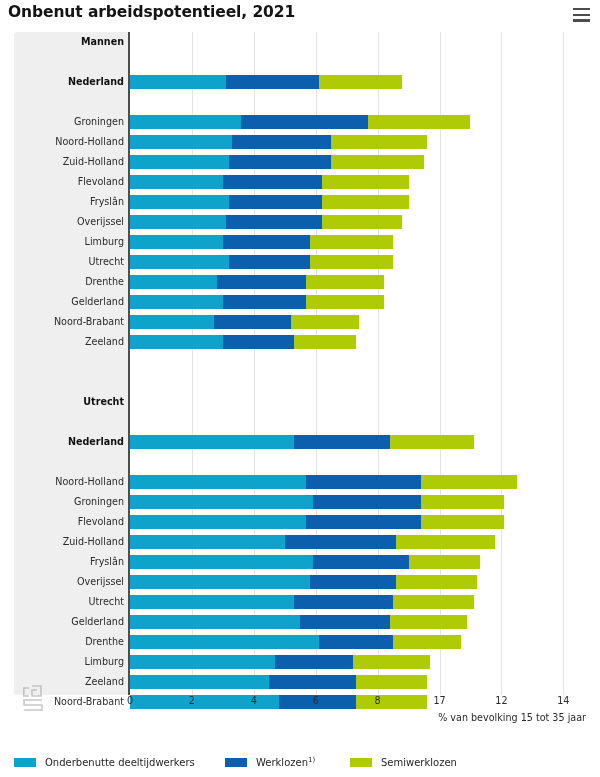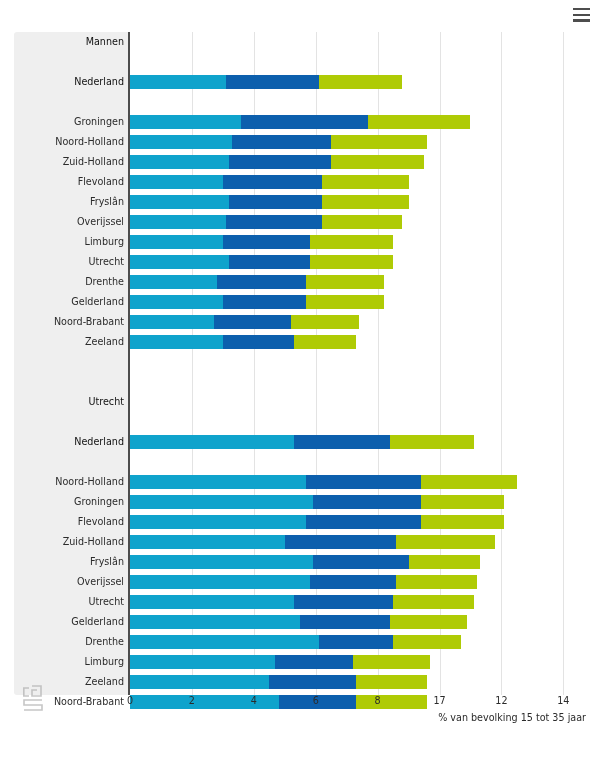--- a/index.html
+++ b/index.html
@@ -59,21 +59,21 @@
   
   .row {
     position: absolute; left: 0; height: 20px; width: 600px;
   }
   .row-label {
     position: absolute; left: 14px; width: 110px;
     text-align: right; font-size: 9.6px; line-height: 20px;
     color: #2b2b2b; white-space: nowrap;
   }
   .row.group .row-label,
-  .row.total .row-label { font-weight: 400; color: #111; }
+  .row.total .row-label { font-weight: 700; color: #111; }
 
   .bar { position: absolute; left: 130px; top: 3px; height: 14px; }
   .seg { position: absolute; top: 0; height: 14px; }
   .seg.s0 { background: #0fa3cc; }
   .seg.s1 { background: #0c5fad; }
   .seg.s2 { background: #afcb05; }
 
   
   .xaxis { position: absolute; left: 0; top: 695px; width: 600px; height: 30px; }
   .xaxis .tick {
@@ -104,20 +104,21 @@
   }
   .legend-text { font-size: 10px; color: #1f1f1f; }
   .legend-text sup { font-size: 7px; }
 </style>
 </head>
 <body>
 
 <div id="root">
 
   <div class="header">
+    <div class="chart-title">Onbenut arbeidspotentieel, 2021</div>
     <div class="menu-icon">
       <span></span>
       <span></span>
       <span></span>
     </div>
   </div>
 
   <div class="plot">
     <div class="label-band"></div>
     <div class="axis-band" id="gridlines">
@@ -361,14 +362,28 @@
   <div class="tick" style="left: 130px;">0</div>
       <div class="tick" style="left: 191.9px;">2</div>
       <div class="tick" style="left: 253.8px;">4</div>
       <div class="tick" style="left: 315.7px;">6</div>
       <div class="tick" style="left: 377.6px;">8</div>
       <div class="tick" style="left: 439.5px;">17</div>
       <div class="tick" style="left: 501.4px;">12</div>
       <div class="tick" style="left: 563.3px;">14</div>
     </div>
 
+  <div class="legend" id="legend">
+      <div class="legend-item" style="left: 14px;">
+        <div class="legend-swatch" style="background: rgb(15, 163, 204);"></div>
+        <div class="legend-text">Onderbenutte deeltijdwerkers</div>
+      </div>
+      <div class="legend-item" style="left: 225px;">
+        <div class="legend-swatch" style="background: rgb(12, 95, 173);"></div>
+        <div class="legend-text">Werklozen<sup>1)</sup></div>
+      </div>
+      <div class="legend-item" style="left: 350px;">
+        <div class="legend-swatch" style="background: rgb(175, 203, 5);"></div>
+        <div class="legend-text">Semiwerklozen</div>
+      </div>
+    </div>
 
 </div>
 
 </body></html>

